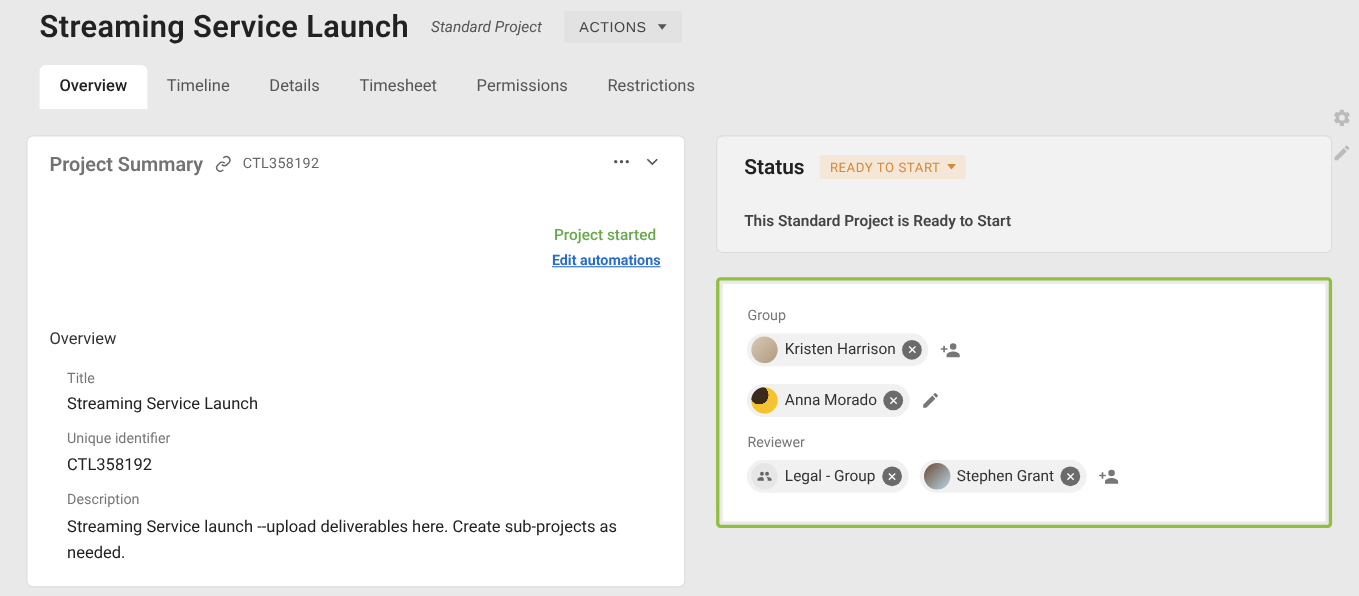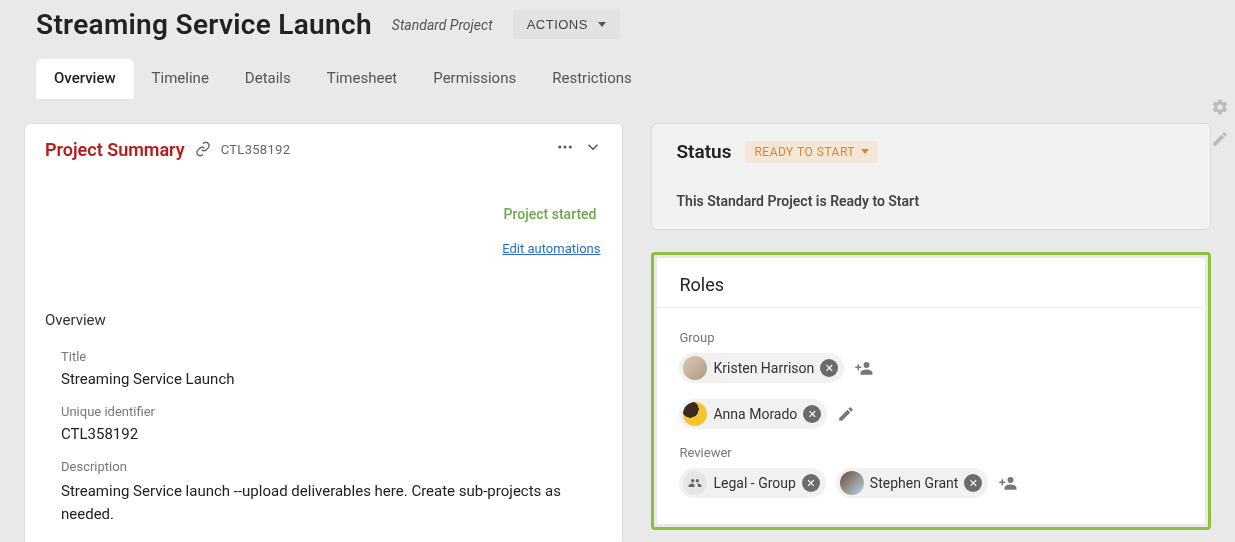--- a/index.html
+++ b/index.html
@@ -85,21 +85,21 @@
   }
   .card-header {
     display: flex;
     align-items: center;
     padding: 14px 20px;
     gap: 10px;
   }
   .card-title {
     font-size: 18px;
     font-weight: 600;
-    color: #b91c1c;
+    color: #737373;
   }
   .link-icon svg { display:block; }
   .project-id {
     font-size: 13px;
     color: #666;
     letter-spacing: 0.3px;
   }
   .spacer { flex: 1; }
   .dots-icon, .chev-icon { cursor: pointer; color:#555; }
   .card-body {
@@ -109,21 +109,22 @@
     text-align: right;
     color: #6aa84f;
     font-weight: 500;
     font-size: 14px;
     margin-top: 26px;
     padding-right: 6px;
   }
   .edit-auto {
     text-align: right;
     padding-right: 2px;
-    margin-top: 16px;
+    margin-top: 4px;
+    font-weight: bold;
   }
   .edit-auto a {
     color: #2a6dc9;
     font-size: 13px;
     text-decoration: underline;
     cursor: pointer;
   }
   .section-label {
     font-size: 15px;
     color: #333;
@@ -320,21 +321,20 @@
         <span class="status-badge">
           <span>READY TO START</span>
           <span class="status-caret"></span>
         </span>
       </div>
       <div class="status-desc">This Standard Project is Ready to Start</div>
     </div>
 
     <div class="roles-wrap">
       <div class="roles-card">
-        <div class="roles-header">Roles</div>
         <div class="roles-body">
 
           <div class="role-label">Group</div>
           <div class="role-row">
             <span class="chip">
               <span class="avatar kristen"></span>
               <span>Kristen Harrison</span>
               <span class="remove">✕</span>
             </span>
             <span class="add-person">

